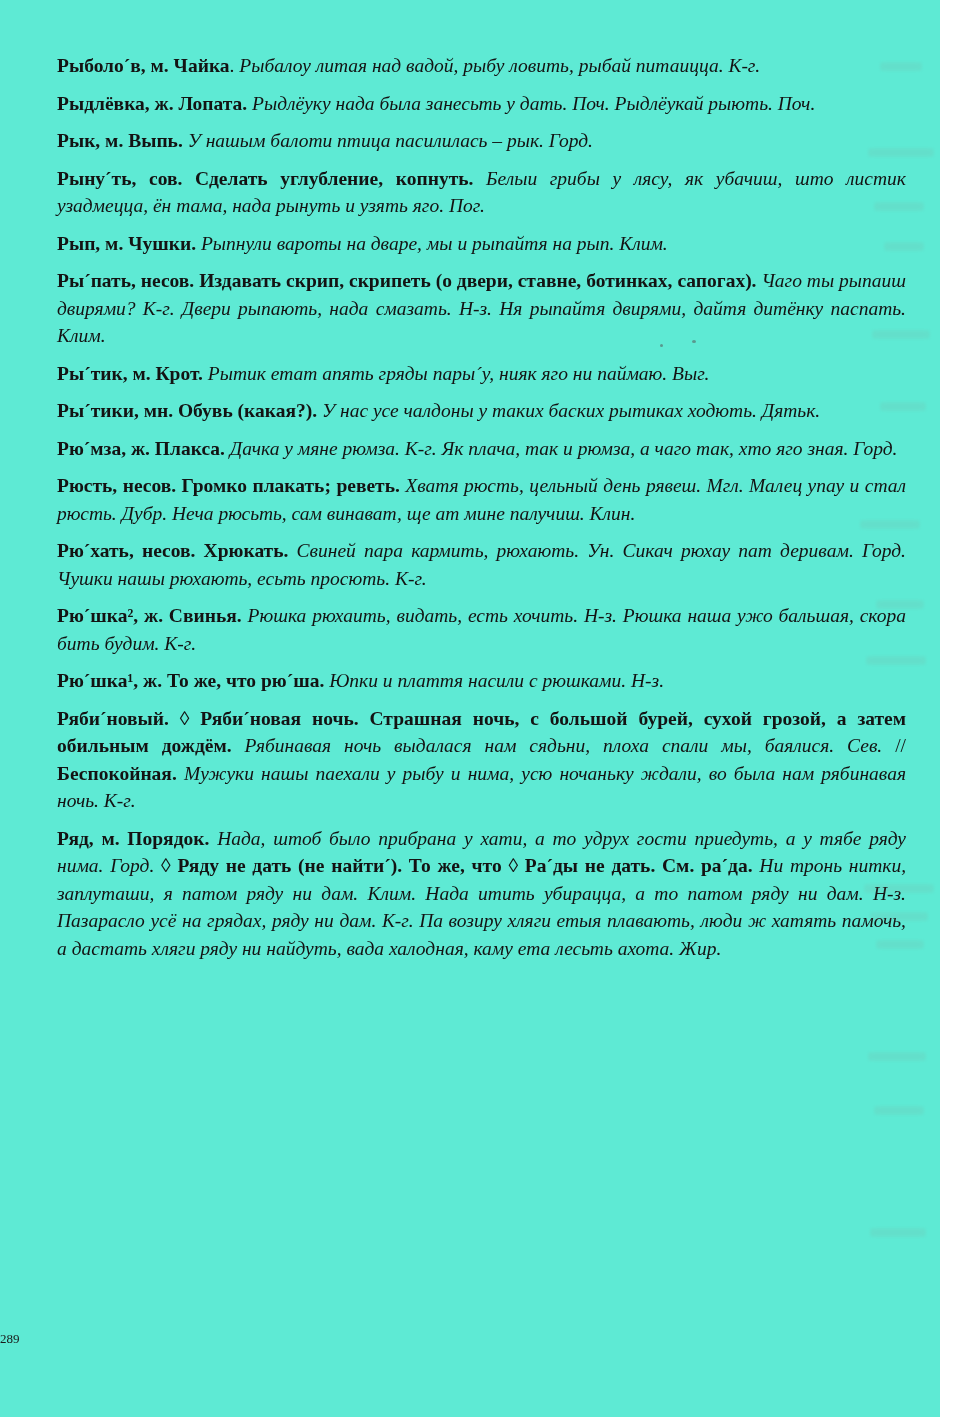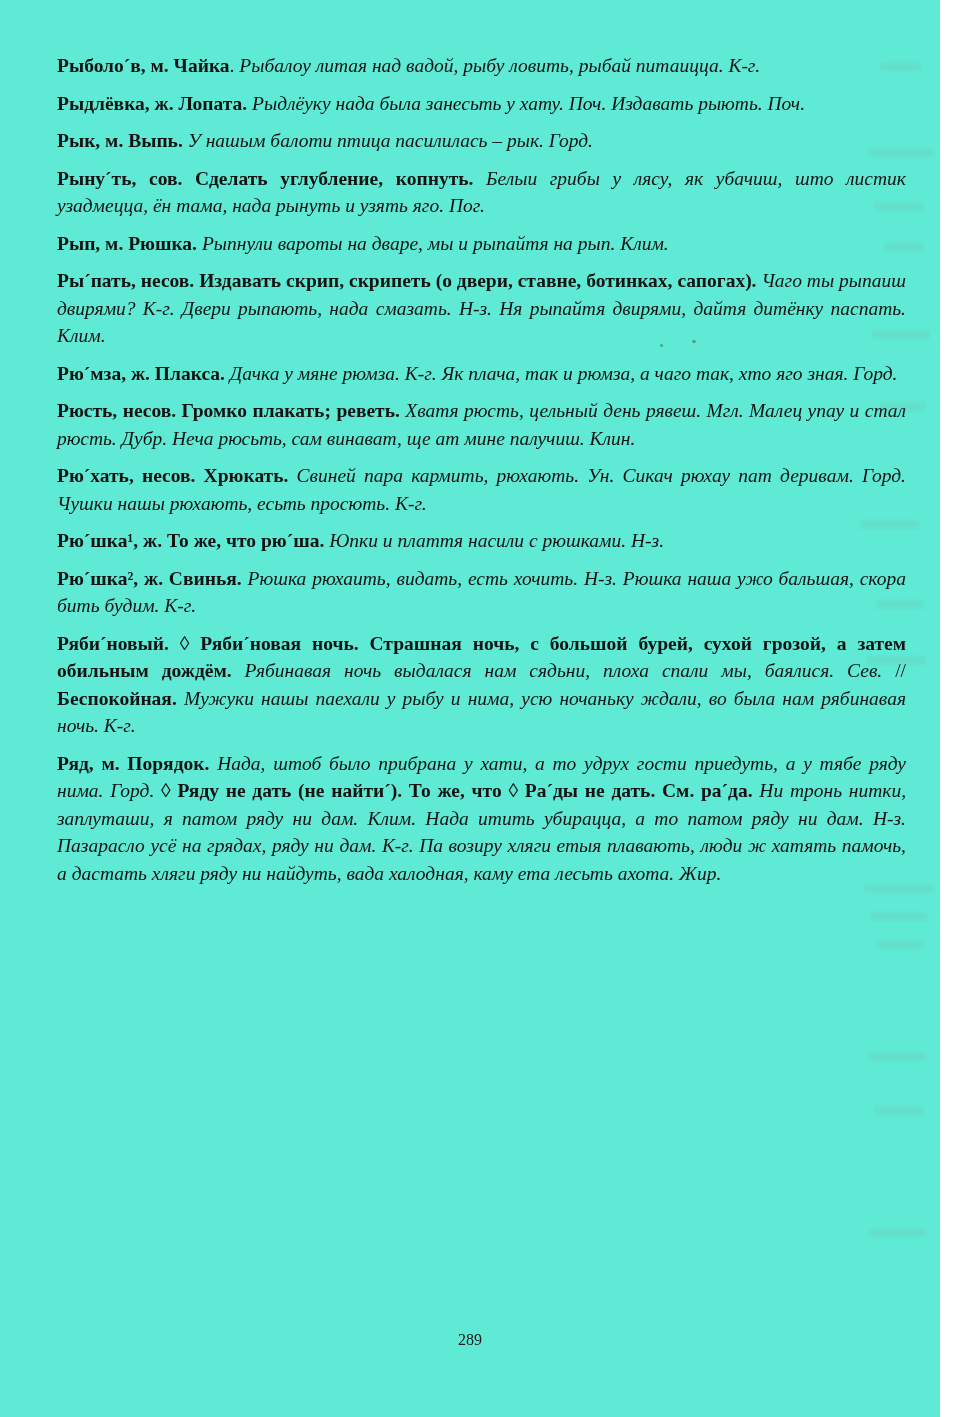--- a/index.html
+++ b/index.html
@@ -30,22 +30,22 @@
     text-justify: inter-word;
   }
   p.entry span.b { font-weight: 700; }
   p.entry span.i { font-style: italic; }
   p.entry span.r { font-style: normal; font-weight: 400; }
   .page-number {
     position: absolute;
     top: 1331px;
     left: 0;
     width: 100%;
-    text-align: center;
-    font-size: 16px;
+    text-align: left;
+    font-size: 13px;
     color: #1a1a1a;
   }
   
   .artifact {
     position: absolute;
     background: #918b80;
     border-radius: 4px;
     opacity: 0.10;
     filter: blur(1.5px);
   }
@@ -56,30 +56,32 @@
     opacity: 0.55;
   }
 </style>
 </head>
 <body>
 
 <div class="page">
 
   <div class="content">
       <p class="entry"><span class="b">Рыболо´в, м. Чайка</span><span class="r">. </span><span class="i">Рыбалоу литая над вадой, рыбу ловить, рыбай питаицца. К-г.</span></p>
-      <p class="entry"><span class="b">Рыдлёвка, ж. Лопата. </span><span class="i">Рыдлёуку нада была занесьть у хату. Поч. Издавать рыють. Поч.</span></p>
+      <p class="entry"><span class="b">Рыдлёвка, ж. Лопата. </span><span class="i">Рыдлёуку нада была занесьть у дать. Поч. Рыдлёукай рыють. Поч.</span></p>
       <p class="entry"><span class="b">Рык, м. Выпь. </span><span class="i">У нашым балоти птица пасилилась – рык. Горд.</span></p>
       <p class="entry"><span class="b">Рыну´ть, сов. Сделать углубление, копнуть. </span><span class="i">Белыи грибы у лясу, як убачиш, што листик узадмецца, ён тама, нада рынуть и узять яго. Пог.</span></p>
-      <p class="entry"><span class="b">Рып, м. Рюшка. </span><span class="i">Рыпнули вароты на дваре, мы и рыпайтя на рып. Клим.</span></p>
+      <p class="entry"><span class="b">Рып, м. Чушки. </span><span class="i">Рыпнули вароты на дваре, мы и рыпайтя на рып. Клим.</span></p>
       <p class="entry"><span class="b">Ры´пать, несов. Издавать скрип, скрипеть (о двери, ставне, ботинках, сапогах). </span><span class="i">Чаго ты рыпаиш двирями? К-г. Двери рыпають, нада смазать. Н-з. Ня рыпайтя двирями, дайтя дитёнку паспать. Клим.</span></p>
+      <p class="entry"><span class="b">Ры´тик, м. Крот. </span><span class="i">Рытик етат апять гряды пары´у, нияк яго ни паймаю. Выг.</span></p>
+      <p class="entry"><span class="b">Ры´тики, мн. Обувь (какая?). </span><span class="i">У нас усе чалдоны у таких баских рытиках ходють. Дятьк.</span></p>
       <p class="entry"><span class="b">Рю´мза, ж.  Плакса. </span><span class="i">Дачка у мяне рюмза. К-г. Як плача, так и рюмза, а чаго так, хто яго зная. Горд.</span></p>
       <p class="entry"><span class="b">Рюсть, несов. Громко плакать; реветь. </span><span class="i">Хватя рюсть, цельный день рявеш. Мгл. Малец упау и стал рюсть. Дубр. Неча рюсьть, сам винават, ще ат мине палучиш. Клин.</span></p>
       <p class="entry"><span class="b">Рю´хать, несов. Хрюкать. </span><span class="i">Свиней пара кармить, рюхають. Ун. Сикач рюхау пат деривам. Горд. Чушки нашы рюхають, есьть просють. К-г.</span></p>
+      <p class="entry"><span class="b">Рю´шка², ж. Свинья. </span><span class="i">Рюшка рюхаить, видать, есть хочить. Н-з. Рюшка наша ужо бальшая, скора бить будим. К-г.</span></p>
       <p class="entry"><span class="b">Рю´шка¹, ж. То же, что рю´ша. </span><span class="i">Юпки и плаття насили с рюшками. Н-з.</span></p>
-      <p class="entry"><span class="b">Рю´шка², ж. Свинья. </span><span class="i">Рюшка рюхаить, видать, есть хочить. Н-з. Рюшка наша ужо бальшая, скора бить будим. К-г.</span></p>
       <p class="entry"><span class="b">Ряби´новый. ◊ Ряби´новая ночь. Страшная ночь, с большой бурей, сухой грозой, а затем обильным дождём.  </span><span class="i">Рябинавая ночь выдалася нам сядьни, плоха спали мы, баялися. Сев. </span><span class="r">// </span><span class="b">Беспокойная. </span><span class="i">Мужуки нашы паехали у рыбу и нима, усю ночаньку ждали, во была нам рябинавая ночь. К-г.</span></p>
       <p class="entry"><span class="b">Ряд, м. Порядок. </span><span class="i">Нада, штоб было прибрана у хати, а то удрух гости приедуть, а у тябе ряду нима. Горд. </span><span class="b">◊ Ряду не дать (не найти´). То же, что ◊ Ра´ды не дать. См. ра´да. </span><span class="i">Ни тронь нитки, заплуташи, я патом ряду ни дам. Клим. Нада итить убирацца, а то патом ряду ни дам. Н-з. Пазарасло усё на грядах, ряду ни дам. К-г. Па возиру хляги етыя плавають, люди ж хатять памочь, а дастать хляги ряду ни найдуть, вада халодная, каму ета лесьть ахота. Жир.</span></p>
     </div>
 
   <div class="page-number">289</div>
 
   <div>
     <div class="artifact" style="left:880px; top:62px;  width:42px; height:9px;"></div>
     <div class="artifact" style="left:868px; top:148px; width:66px; height:9px;"></div>
     <div class="artifact" style="left:874px; top:202px; width:50px; height:9px;"></div>

